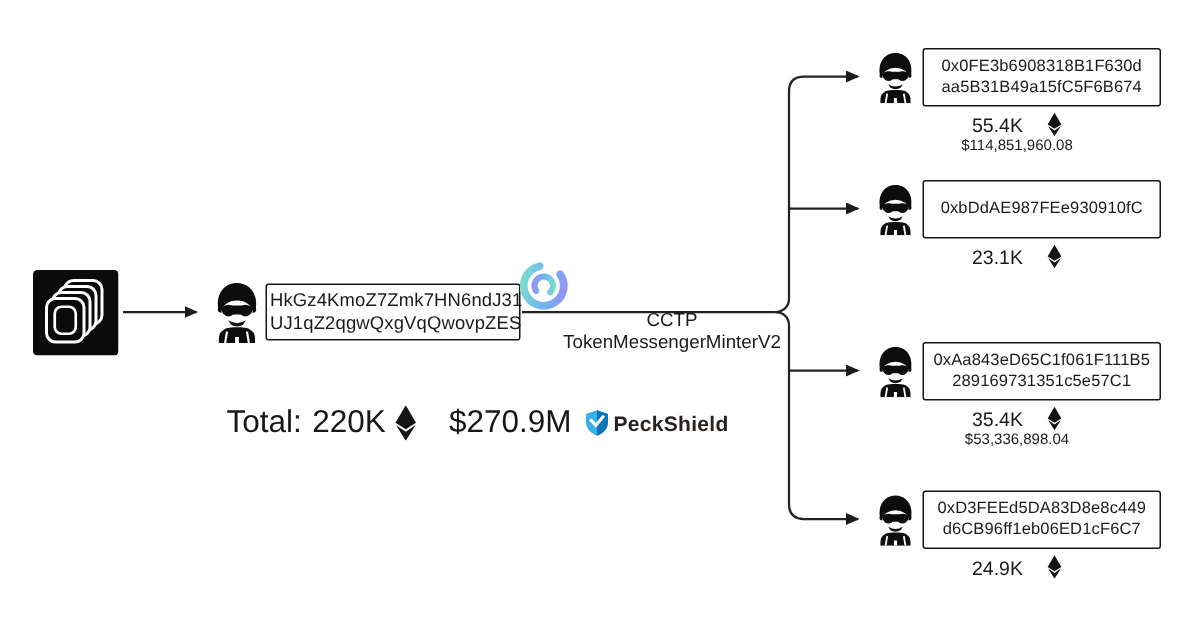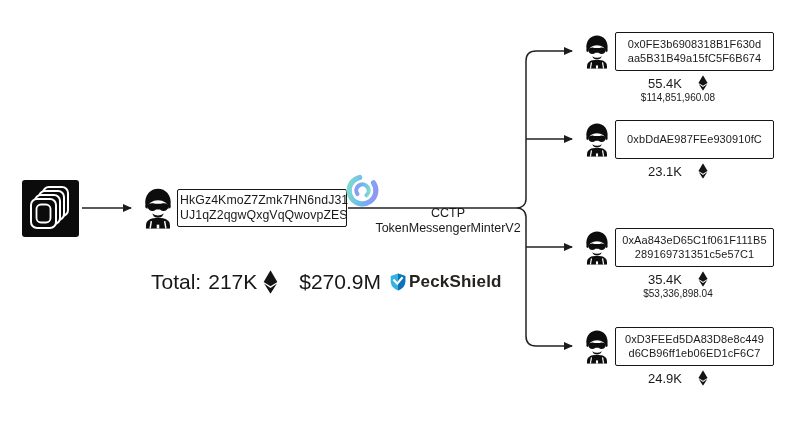--- a/index.html
+++ b/index.html
@@ -28,21 +28,21 @@
   .usd-line{text-align:center;font-size:10px;margin-top:1px;}
   
   .bridge-label{position:absolute;left:366px;top:174px;width:164px;text-align:center;
     font-size:12.5px;line-height:1.2;z-index:2;margin-top:32px;}
   
   .total-row{position:absolute;left:151px;top:270px;display:flex;align-items:center;z-index:2;
     font-size:21px;color:#171717;}
   .total-row .sp{width:7px;}
   .total-gap{width:21px;}
   .brand{display:flex;align-items:center;gap:3px;margin-left:9px;}
-  .brand-text{font-size:17px;font-weight:bold;color:#26221f;letter-spacing:.2px;}
+  .brand-text{font-size:14px;font-weight:bold;color:#26221f;letter-spacing:.2px;}
 </style>
 </head>
 <body>
 
 <div class="stage">
 
   <svg width="0" height="0" style="position:absolute" aria-hidden="true">
     <defs>
       <marker id="arrow" markerWidth="9" markerHeight="8" refX="8" refY="4" orient="auto" markerUnits="userSpaceOnUse">
         <path d="M0,0 L9,4 L0,8 Z" fill="#1c1c1c"></path>
@@ -115,21 +115,21 @@
     </svg>
   </div>
   <div class="bridge-label">
     <div>CCTP</div>
     <div>TokenMessengerMinterV2</div>
   </div>
 
   <div class="total-row">
     <span>Total:</span>
     <span class="sp"></span>
-    <span>217K</span>
+    <span>220K</span>
     <span style="width:6px"></span>
     <svg width="15" height="24" viewBox="0 0 14 22">
         <use href="#eth"></use>
       </svg>
     <span class="total-gap"></span>
     <span>$270.9M</span>
     <span class="brand">
       <svg width="16" height="18" viewBox="0 0 16 18">
         <path d="M8,0.5 L15.3,3 V8.3 C15.3,12.8 12.2,15.8 8,17.4 C3.8,15.8 0.7,12.8 0.7,8.3 V3 Z" fill="#35b1e4"></path>
         <path d="M8,0.5 L15.3,3 V8.3 C15.3,12.8 12.2,15.8 8,17.4 Z" fill="#0d72b9"></path>

